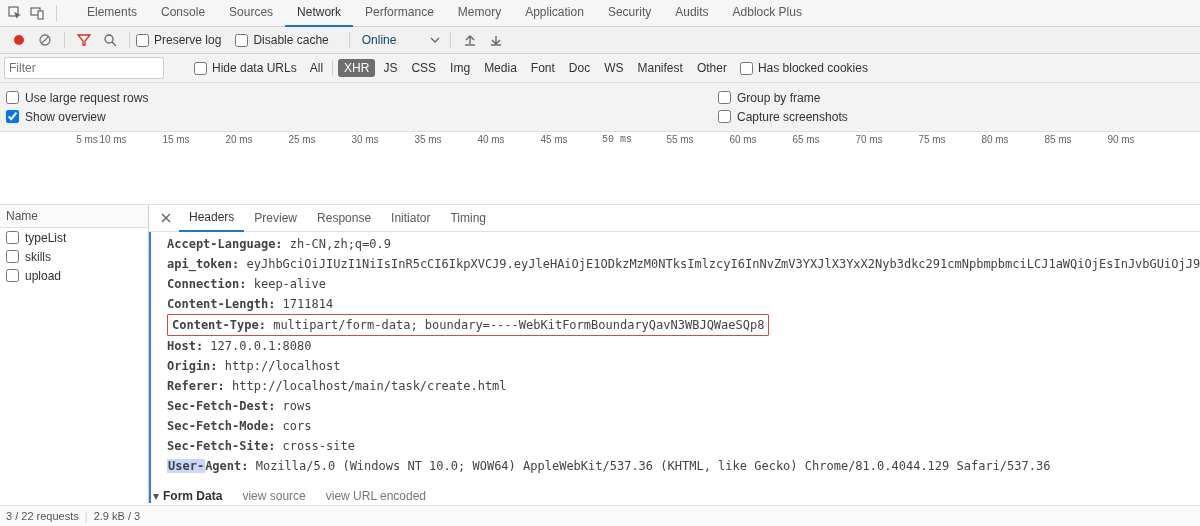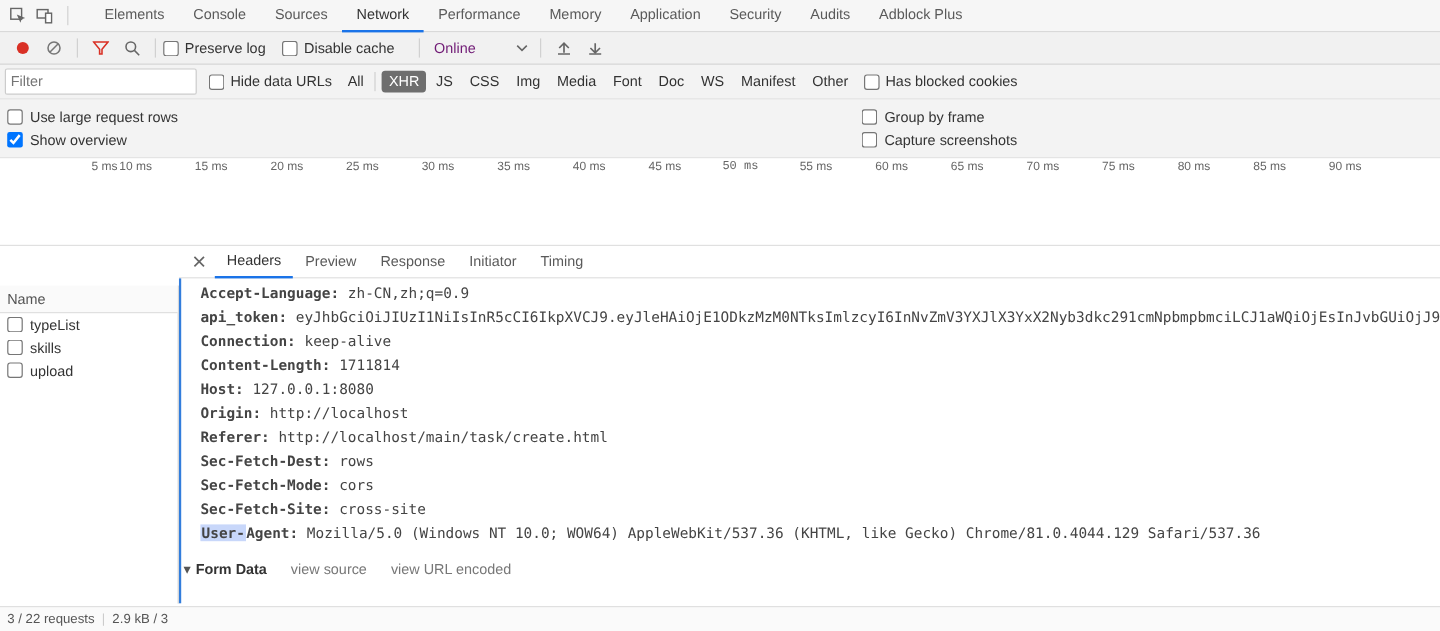--- a/index.html
+++ b/index.html
@@ -24,42 +24,42 @@
   .top-row .ctl-btn { width:18px; height:18px; display:flex; align-items:center; justify-content:center; margin-right:4px; }
   .top-tabs { display:flex; margin-left:12px; }
   .top-tab { padding:0 12px; height:26px; line-height:26px; color:var(--text-muted); cursor:default; }
   .top-tab.active { color:var(--text); border-bottom:2px solid var(--tab-active); }
   
   .toolbar { display:flex; align-items:center; height:26px; padding:0 6px; border-bottom:1px solid var(--border); background:var(--bg-toolbar); }
   .tb-icon { width:18px; height:18px; display:flex; align-items:center; justify-content:center; margin:0 4px; }
   .tb-sep { width:1px; height:16px; background:var(--border); margin:0 6px; }
   .tb-check { display:flex; align-items:center; margin-right:14px; }
   .tb-check input { margin:0 5px 0 0; }
-  .online { margin-left:6px; color:#701a75; }
+  .online { margin-left:6px; color:#0c4a6e; }
   .online-caret { margin-left:34px; }
   
   .filterbar { display:flex; align-items:center; height:28px; border-bottom:1px solid var(--border-light); background:var(--bg-light); padding:0 4px; }
   .filter-input { width:150px; height:18px; border:1px solid #ccc; border-radius:2px; padding:1px 4px; font-size:12px; color:#888; background:#fff; margin-right:10px; }
   .type-filters { display:flex; align-items:center; }
   .type-filters span { padding:2px 6px; margin:0 1px; border-radius:3px; color:#333; cursor:default; }
   .type-filters span.active { background:var(--xhr-bg); color:#fff; }
   .type-sep { width:1px; height:16px; background:var(--border); margin:0 8px; }
   
   .options-row { display:flex; border-bottom:1px solid var(--border-light); background:var(--bg-light); padding:5px 4px 5px 4px; }
   .options-col { flex:1; display:flex; flex-direction:column; }
   .options-col.right { align-items:flex-start; padding-left:0; }
   .opt-check { display:flex; align-items:center; height:19px; }
   .opt-check input { margin:0 6px 0 2px; }
   
   .timeline { border-bottom:1px solid var(--border-light); background:#fff; height:72px; position:relative; }
   .timeline-ticks { display:flex; height:16px; position:relative; }
   .timeline-tick { position:absolute; top:2px; font-size:10px; color:#666; transform:translateX(-50%); }
   
   .main-split { display:flex; height:298px; }
-  .left-pane { width:148px; border-right:1px solid var(--border); display:flex; flex-direction:column;margin-top:33px; }
+  .left-pane { width:148px; border-right:1px solid var(--border); display:flex; flex-direction:column; }
   .name-header { height:22px; line-height:22px; padding-left:6px; border-bottom:1px solid var(--border-light); background:#fafafa; font-weight:400; color:#555; }
   .req-list { flex:1; }
   .req-item { display:flex; align-items:center; height:19px; padding-left:4px; }
   .req-item input { margin:0 6px 0 2px; }
   .right-pane { flex:1; display:flex; flex-direction:column; overflow:hidden; }
   .detail-tabs { display:flex; align-items:center; height:26px; border-bottom:1px solid var(--border-light); }
   .close-x { width:18px; height:26px; display:flex; align-items:center; justify-content:center; color:#666; margin:0 4px 0 8px; }
   .dtab { padding:0 10px; height:26px; line-height:26px; color:var(--text-muted); cursor:default; }
   .dtab.active { color:var(--text); border-bottom:2px solid var(--tab-active); }
   .detail-body { flex:1; overflow:hidden; position:relative; border-left:2px solid var(--headers-border-left); padding:2px 0 0 16px; font-family: Consolas, monospace; font-size:12px; line-height:20px; }
@@ -159,21 +159,21 @@
   <div class="tb-icon">
     <svg width="14" height="14">
         <path d="M7 3 L7 11 M3 7 L7 11 L11 7" fill="none" stroke="#666" stroke-width="1.4"></path>
         <line x1="2" y1="12" x2="12" y2="12" stroke="#666" stroke-width="1.4"></line>
       </svg>
   </div>
 </div>
 
 <div class="filterbar">
   <input class="filter-input" placeholder="Filter" style="">
-  <label class="tb-check" style="margin-right:6px;">
+  <label class="tb-check" style="margin-right:6px;margin-left:20px;">
     <input type="checkbox" style="">
     <span>Hide data URLs</span>
   </label>
   <div class="type-filters">
     <span>All</span>
     <div class="type-sep" style="margin:0 4px 0 2px;"></div>
     <span class="active">XHR</span>
     <span>JS</span>
     <span>CSS</span>
     <span>Img</span>
@@ -268,20 +268,23 @@
       <div class="dtab">Response</div>
       <div class="dtab">Initiator</div>
       <div class="dtab">Timing</div>
     </div>
 
     <div class="detail-body">
       <div class="hdr-line"><b>Accept-Language:</b> <span class="val">zh-CN,zh;q=0.9</span></div>
       <div class="hdr-line"><b>api_token:</b> <span class="val">eyJhbGciOiJIUzI1NiIsInR5cCI6IkpXVCJ9.eyJleHAiOjE1ODkzMzM0NTksImlzcyI6InNvZmV3YXJlX3YxX2Nyb3dkc291cmNpbmpbmciLCJ1aWQiOjEsInJvbGUiOjJ9._H_dWAFj1UbZeU8RVtFVm5VE-bCJeRneE</span></div>
       <div class="hdr-line"><b>Connection:</b> <span class="val">keep-alive</span></div>
       <div class="hdr-line"><b>Content-Length:</b> <span class="val">1711814</span></div>
+      <div class="hdr-line">
+        <span class="boxed"><b>Content-Type:</b> <span class="val">multipart/form-data; boundary=----WebKitFormBoundaryQavN3WBJQWaeSQp8</span></span>
+      </div>
       <div class="hdr-line"><b>Host:</b> <span class="val">127.0.0.1:8080</span></div>
       <div class="hdr-line"><b>Origin:</b> <span class="val">http://localhost</span></div>
       <div class="hdr-line"><b>Referer:</b> <span class="val">http://localhost/main/task/create.html</span></div>
       <div class="hdr-line"><b>Sec-Fetch-Dest:</b> <span class="val">rows</span></div>
       <div class="hdr-line"><b>Sec-Fetch-Mode:</b> <span class="val">cors</span></div>
       <div class="hdr-line"><b>Sec-Fetch-Site:</b> <span class="val">cross-site</span></div>
       <div class="hdr-line"><b><span class="hl">User-</span><span>Agent:</span></b> <span class="val">Mozilla/5.0 (Windows NT 10.0; WOW64) AppleWebKit/537.36 (KHTML, like Gecko) Chrome/81.0.4044.129 Safari/537.36</span></div>
 
       <div class="section-title" style="margin-left:-14px;">
         <span class="caret">▾</span>

